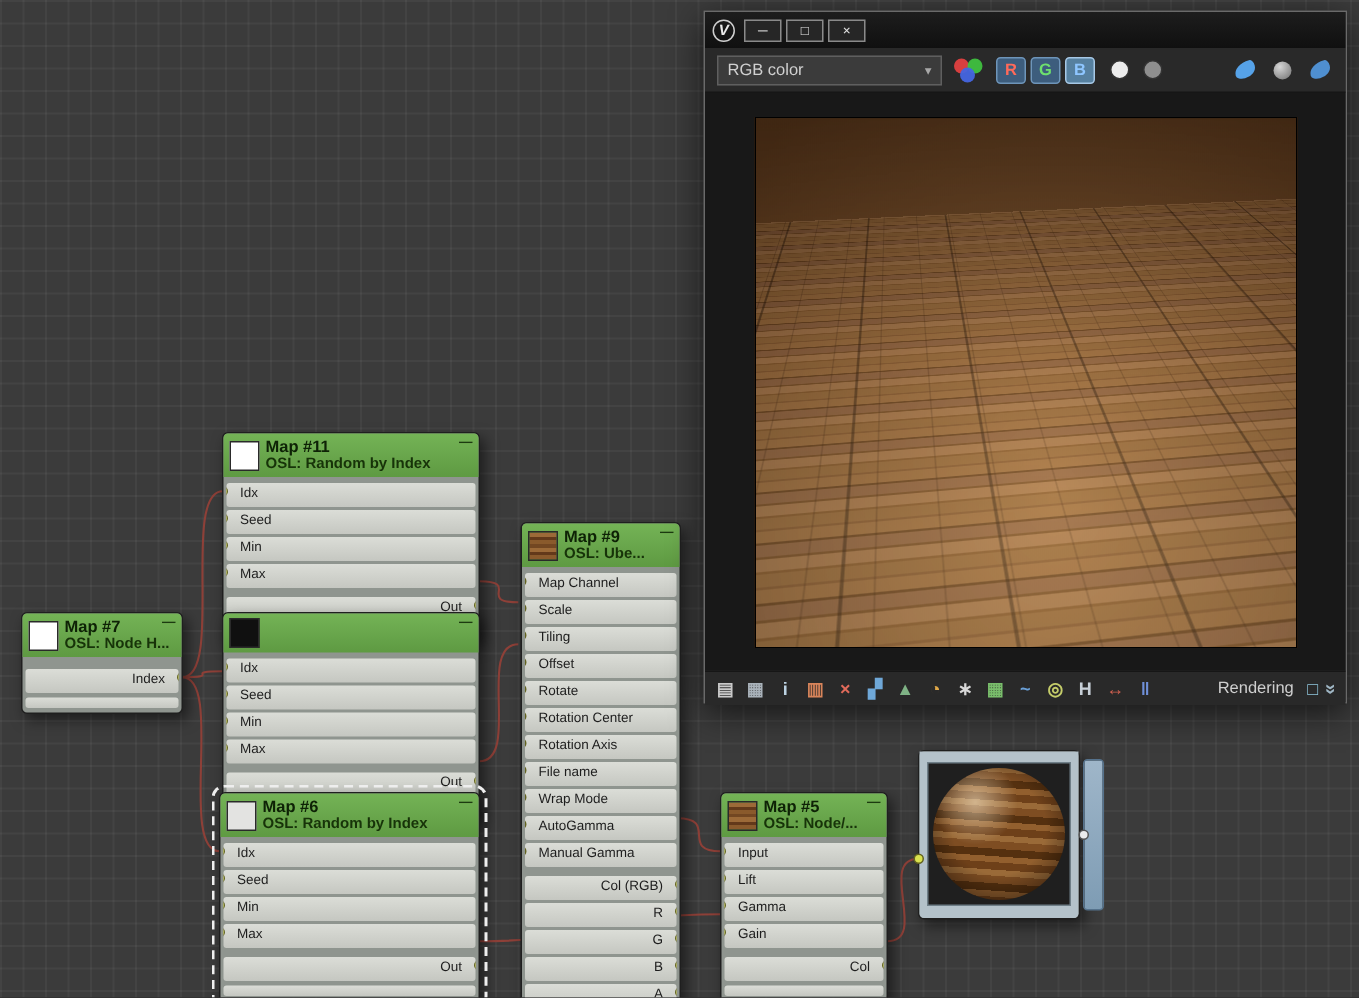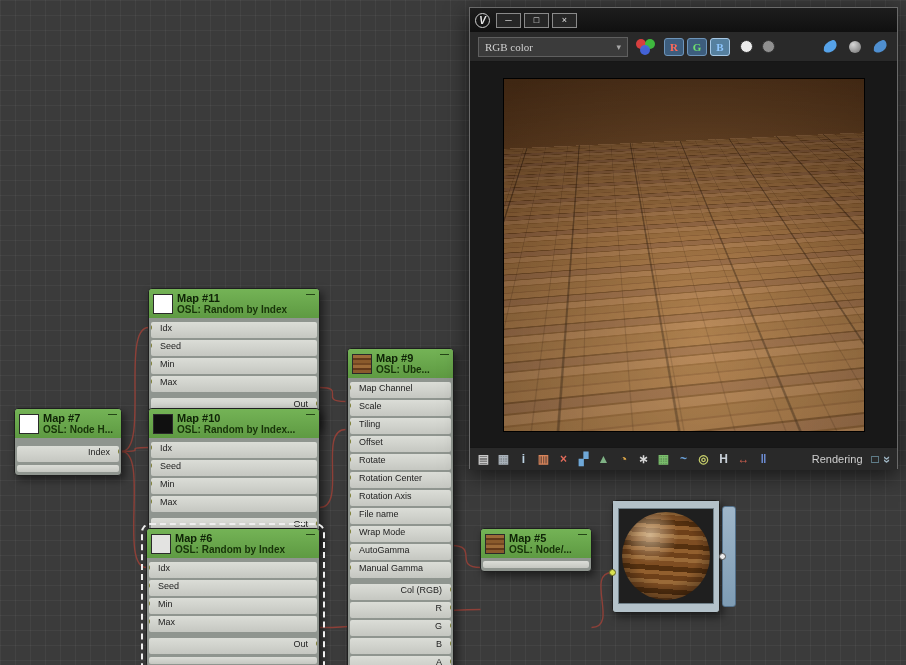--- a/index.html
+++ b/index.html
@@ -56,21 +56,21 @@
     border:1px solid #6a6a6a;box-shadow:0 6px 22px rgba(0,0,0,0.65);}
   .vfb-titlebar{height:24px;display:flex;align-items:center;gap:6px;padding:0 5px;
     background:linear-gradient(#1d1d1d,#101010);}
   .vfb-logo{width:15px;height:15px;border-radius:50%;border:1px solid #cfcfcf;color:#eaeaea;
     font-size:10px;line-height:13px;font-weight:bold;font-style:italic;text-align:center;flex:0 0 auto;}
   .vfb-title{flex:1;font-size:12px;color:#dcdcdc;white-space:nowrap;overflow:hidden;}
   .vfb-winbtns{display:flex;gap:3px;}
   .winbtn{width:25px;height:15px;background:#262626;border:1px solid #8a8a8a;color:#e2e2e2;
     font-size:9px;line-height:13px;text-align:center;cursor:pointer;}
   .vfb-toolbar{height:30px;display:flex;align-items:center;gap:7px;padding:0 8px;
-    background:#292929;border-bottom:1px solid #161616;font-family:Liberation Serif, serif;}
+    background:#292929;border-bottom:1px solid #161616;}
   .vfb-dropdown{width:150px;height:20px;background:#3b3b3b;border:1px solid #5f5f5f;color:#d0d0d0;
     font-size:11px;display:flex;align-items:center;padding:0 6px;cursor:pointer;}
   .vfb-dropdown .caret{margin-left:auto;font-size:9px;color:#a8a8a8;}
   .venn{position:relative;width:22px;height:18px;display:inline-block;cursor:pointer;}
   .venn i{position:absolute;width:10px;height:10px;border-radius:50%;opacity:.95;}
   .venn .r{background:#e04040;left:1px;top:1px;}
   .venn .g{background:#3fc03f;left:10px;top:1px;}
   .venn .b{background:#4565e0;left:5px;top:7px;}
   #chanbtns{display:flex;gap:3px;}
   .chanbtn{width:20px;height:18px;border-radius:3px;background:#3d5d7d;border:1px solid #6e95ba;
@@ -150,24 +150,20 @@
         <div class="rows">
           <div class="outputs">
             <div class="row output">Index<div class="dot"></div></div>
           </div>
         </div>
         <div class="footer"></div>
       </div>
       <div class="node" style="left: 148px; top: 408px; width: 172px;">
         <div class="header">
           <div class="thumb black"></div>
-          <div class="titles">
-            <div class="title">Map #10</div>
-            <div class="subtitle">OSL: Random by Index...</div>
-          </div>
           <div class="collapse">—</div>
         </div>
         <div class="rows">
           <div class="row input">Idx<div class="dot"></div></div>
           <div class="row input">Seed<div class="dot"></div></div>
           <div class="row input">Min<div class="dot"></div></div>
           <div class="row input">Max<div class="dot"></div></div>
           <div class="outputs">
             <div class="row output">Out<div class="dot"></div></div>
           </div>
@@ -228,20 +224,29 @@
         <div class="footer"></div>
       </div>
       <div class="node" style="left: 480px; top: 528px; width: 112px;">
         <div class="header">
           <div class="thumb wood"></div>
           <div class="titles">
             <div class="title">Map #5</div>
             <div class="subtitle">OSL: Node/...</div>
           </div>
           <div class="collapse">—</div>
+        </div>
+        <div class="rows">
+          <div class="row input">Input<div class="dot"></div></div>
+          <div class="row input">Lift<div class="dot"></div></div>
+          <div class="row input">Gamma<div class="dot"></div></div>
+          <div class="row input">Gain<div class="dot"></div></div>
+          <div class="outputs">
+            <div class="row output">Col<div class="dot"></div></div>
+          </div>
         </div>
         <div class="footer"></div>
       </div>
       <div class="node material" style="left: 612px; top: 500px; width: 108px;">
         <div class="mat-body">
           <div class="mat-preview">
             <div class="sphere"></div>
           </div>
         </div>
         <div class="dot mat-in"></div>

